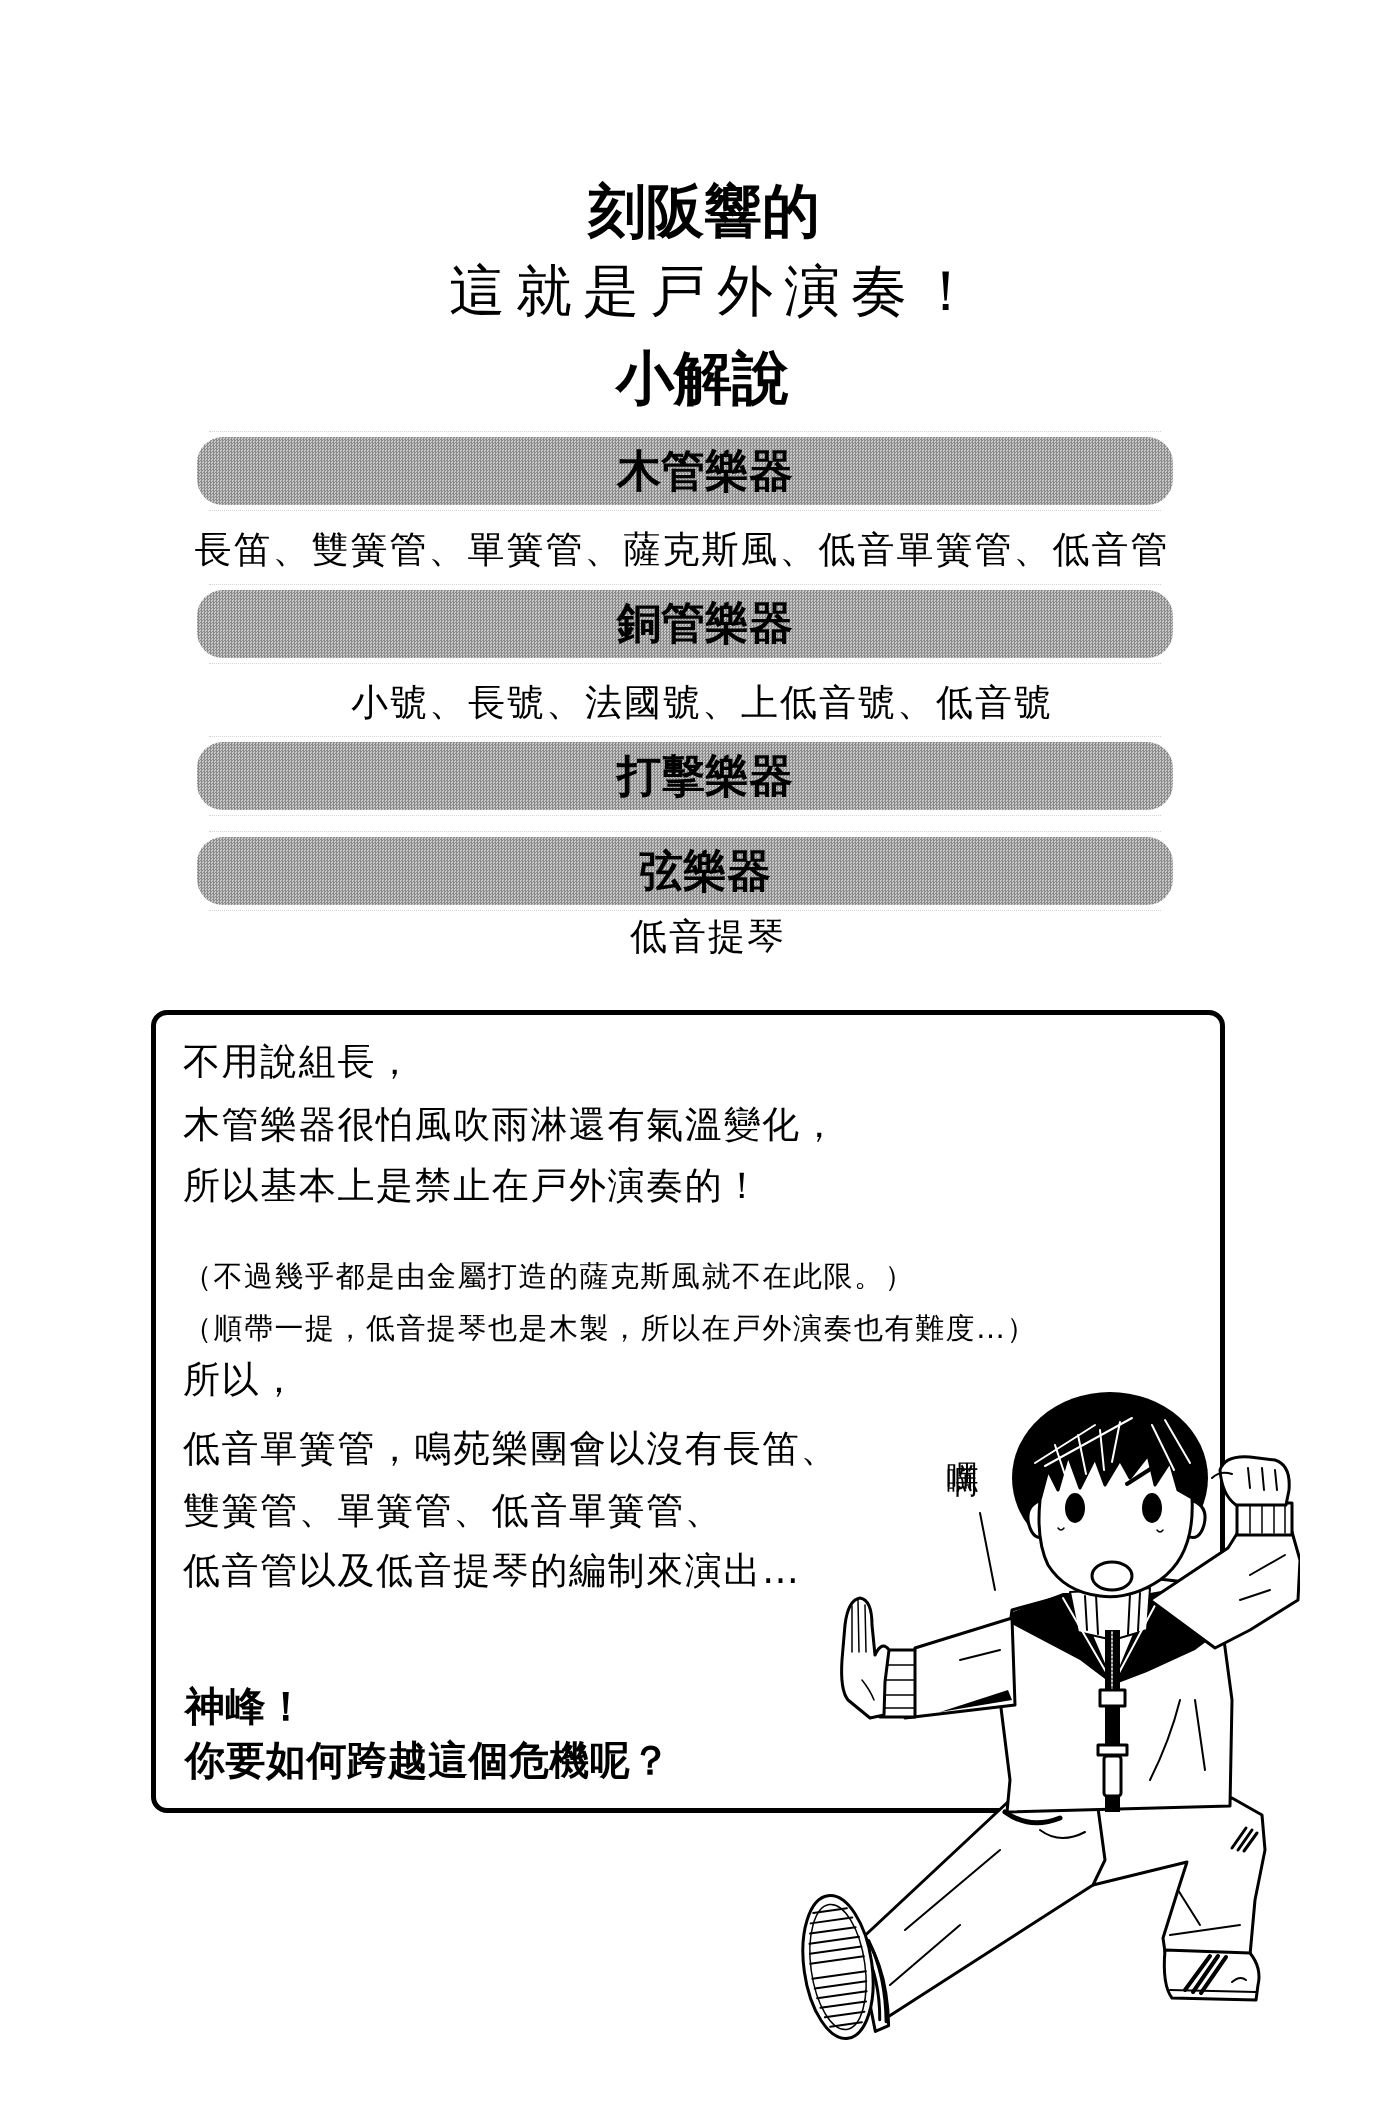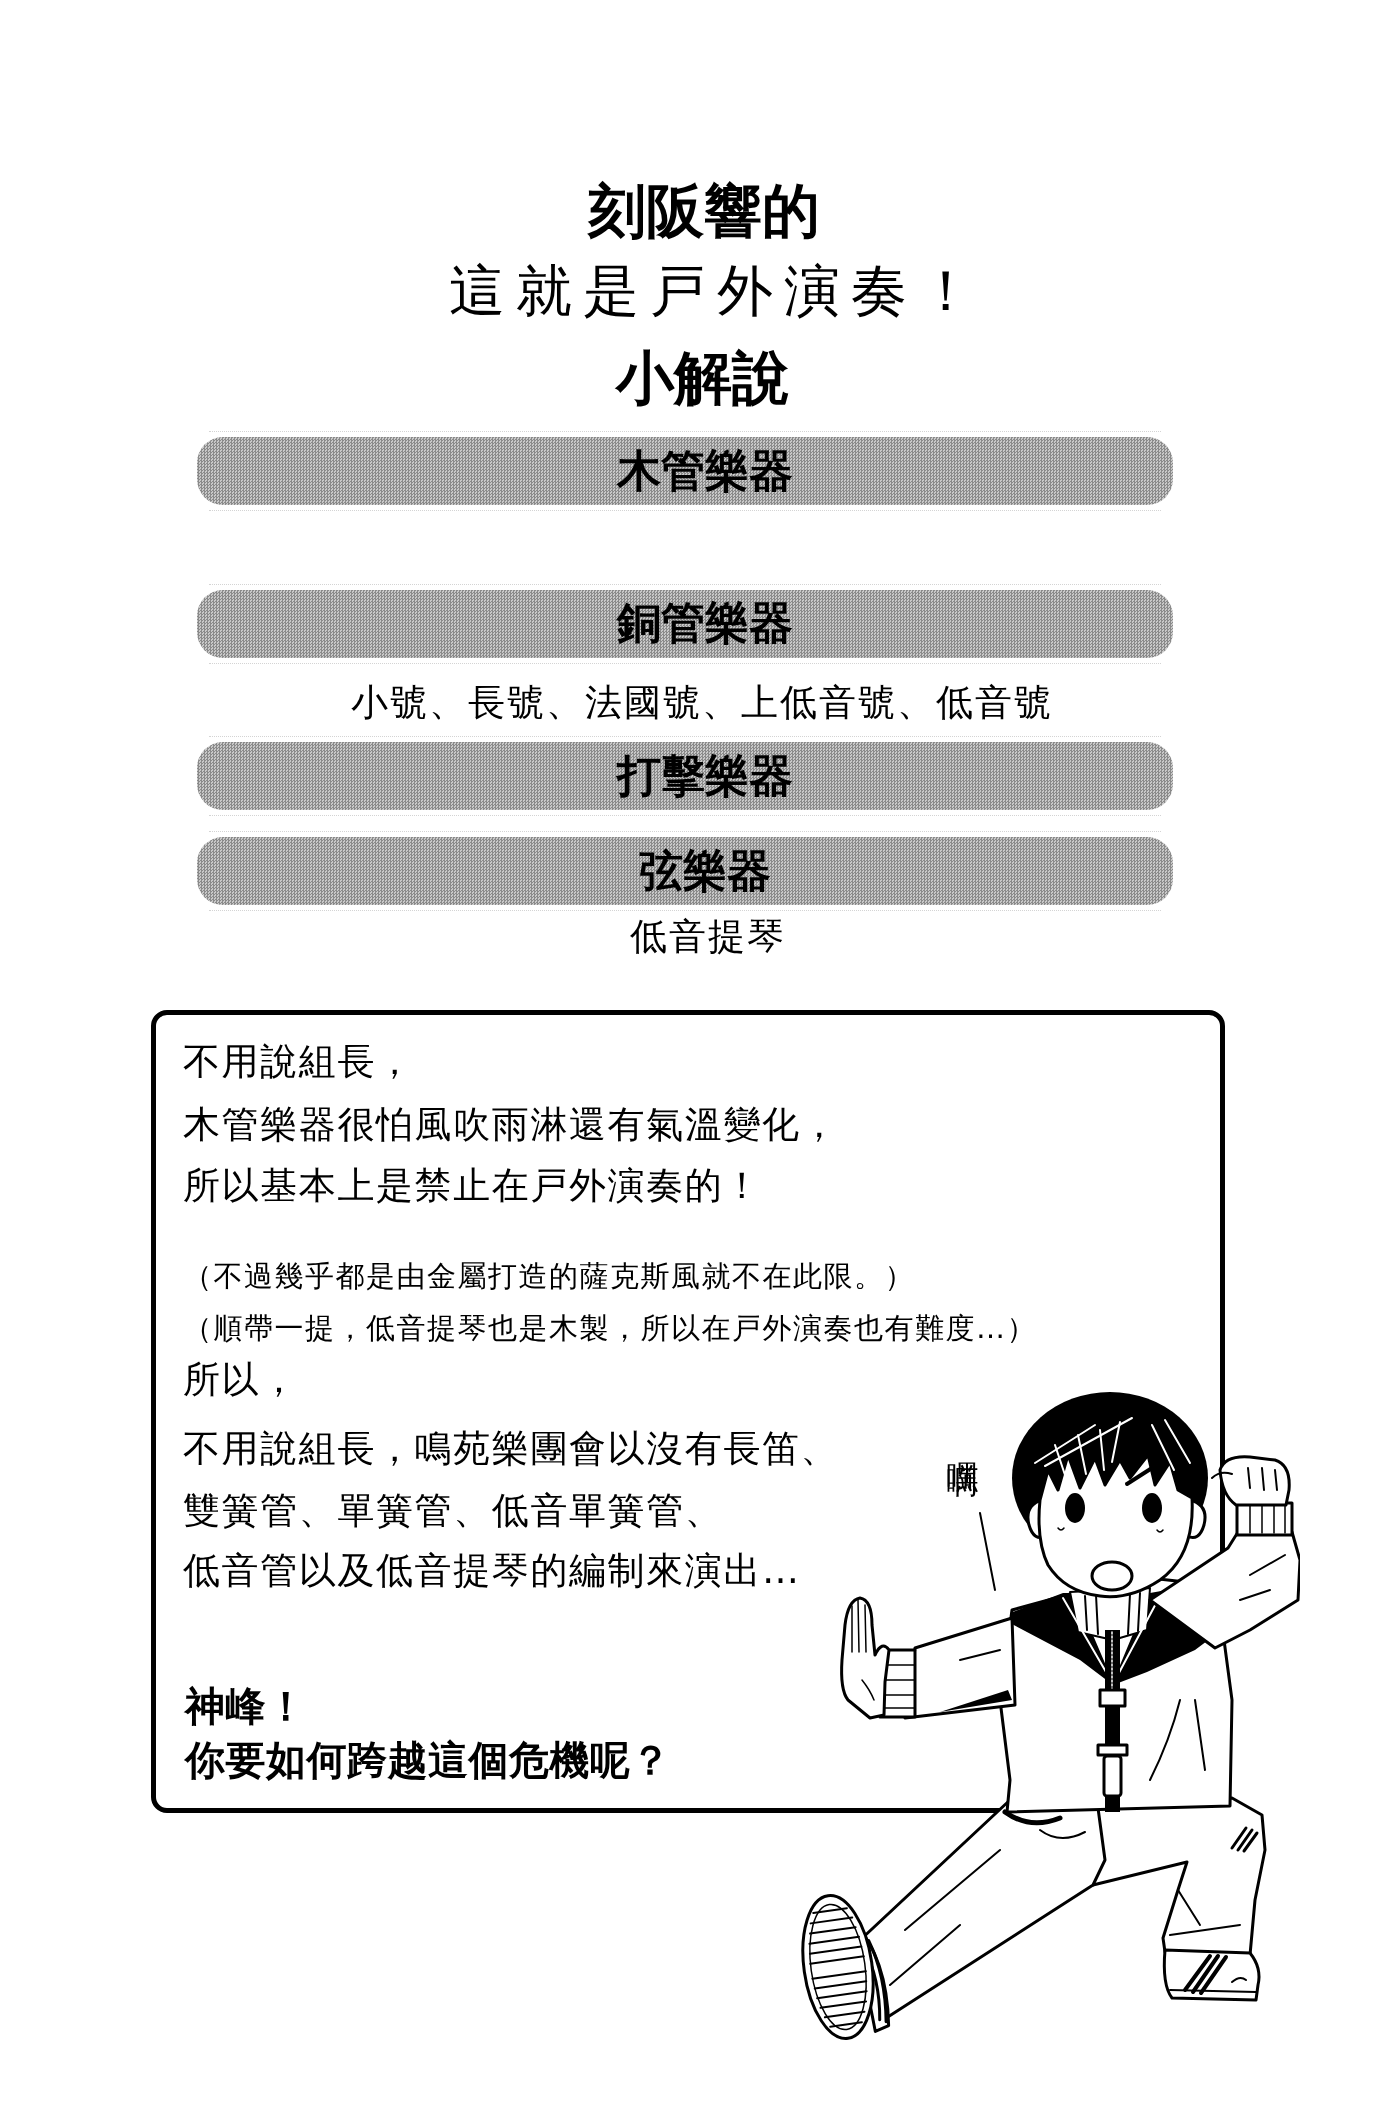--- a/index.html
+++ b/index.html
@@ -49,40 +49,41 @@
 <body>
 
 <div class="page">
 
   <div class="abs t1">刻阪響的</div>
   <div class="abs t2">這就是戸外演奏！</div>
   <div class="abs t3">小解說</div>
 
   <div class="bar" style="top:437px"></div>
   <div class="abs bar-label" style="top:449px">木管樂器</div>
+  <div class="abs row" style="top:531px; left:193px; width:978px; text-align:center;">長笛、雙簧管、單簧管、薩克斯風、低音單簧管、低音管</div>
 
   <div class="bar" style="top:590px"></div>
   <div class="abs bar-label" style="top:601px">銅管樂器</div>
   <div class="abs row" style="top:684px; left:0; width:1404px; text-align:center;">小號、長號、法國號、上低音號、低音號</div>
 
   <div class="bar" style="top:742px"></div>
   <div class="abs bar-label" style="top:754px">打擊樂器</div>
 
   <div class="bar" style="top:837px"></div>
   <div class="abs bar-label" style="top:849px">弦樂器</div>
   <div class="abs row" style="top:918px; left:0; width:1416px; text-align:center;">低音提琴</div>
 
   <div class="note-box"></div>
   <div class="abs nl" style="top:1043px">不用說組長，</div>
   <div class="abs nl" style="top:1106px">木管樂器很怕風吹雨淋還有氣溫變化，</div>
   <div class="abs nl" style="top:1167px">所以基本上是禁止在戸外演奏的！</div>
   <div class="abs ns" style="top:1225px">（不過幾乎都是由金屬打造的薩克斯風就不在此限。）</div>
   <div class="abs ns" style="top:1277px">（順帶一提，低音提琴也是木製，所以在戸外演奏也有難度…）</div>
   <div class="abs nl" style="top:1361px">所以，</div>
-  <div class="abs nl" style="top:1430px">不用說組長，鳴苑樂團會以沒有長笛、</div>
+  <div class="abs nl" style="top:1430px">低音單簧管，鳴苑樂團會以沒有長笛、</div>
   <div class="abs nl" style="top:1492px">雙簧管、單簧管、低音單簧管、</div>
   <div class="abs nl" style="top:1552px">低音管以及低音提琴的編制來演出…</div>
   <div class="abs nb" style="top:1686px">神峰！</div>
   <div class="abs nb" style="top:1740px">你要如何跨越這個危機呢？</div>
 
   <div class="abs sfx">嘿啊</div>
 
   <svg class="character" viewBox="780 1380 520 680" xmlns="http://www.w3.org/2000/svg" stroke-linejoin="round" stroke-linecap="round">
 
     <line x1="980" y1="1513" x2="995" y2="1590" stroke="#000" stroke-width="2"></line>

